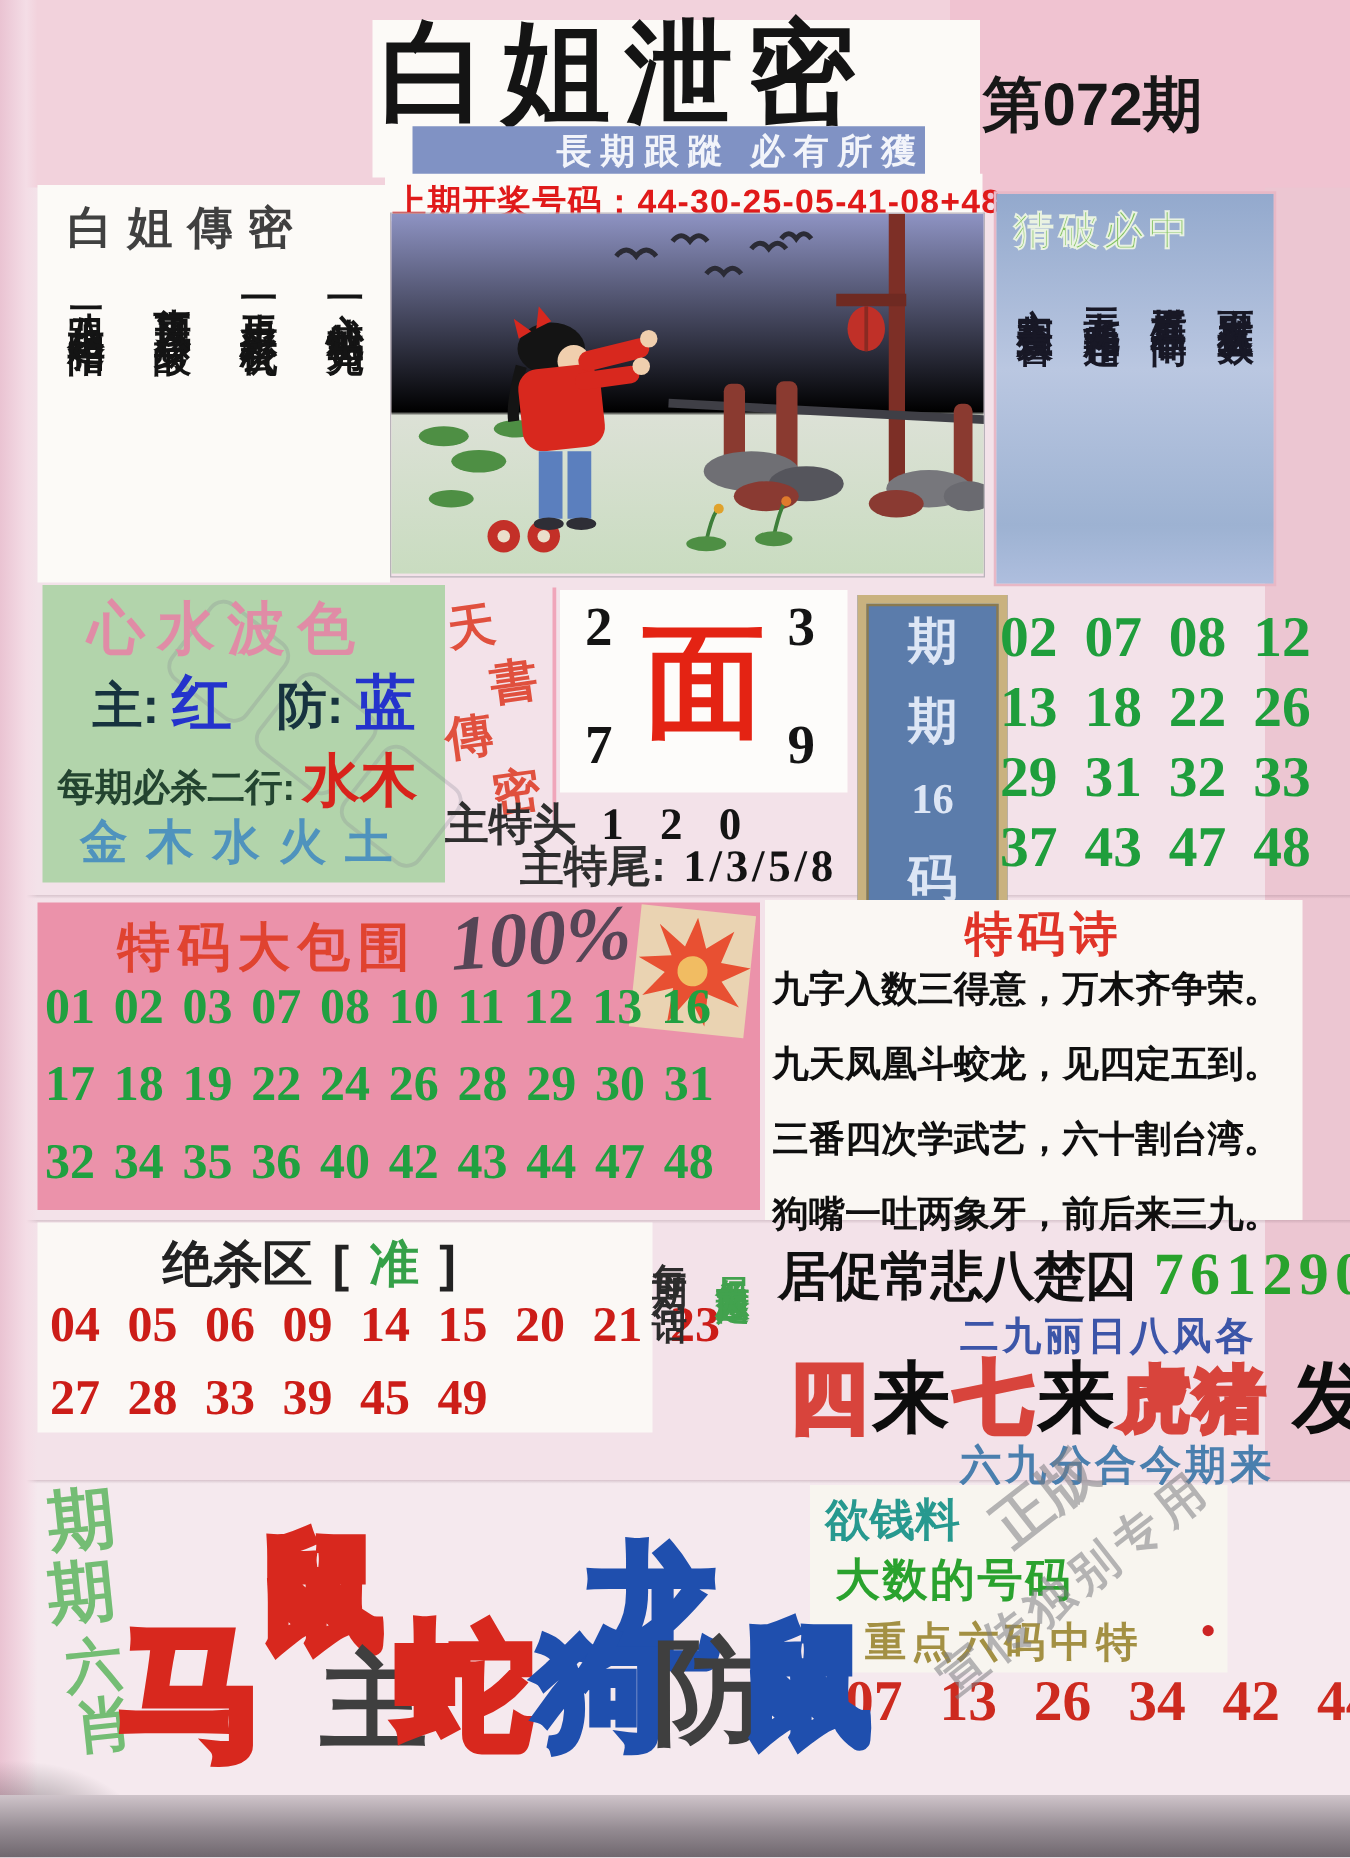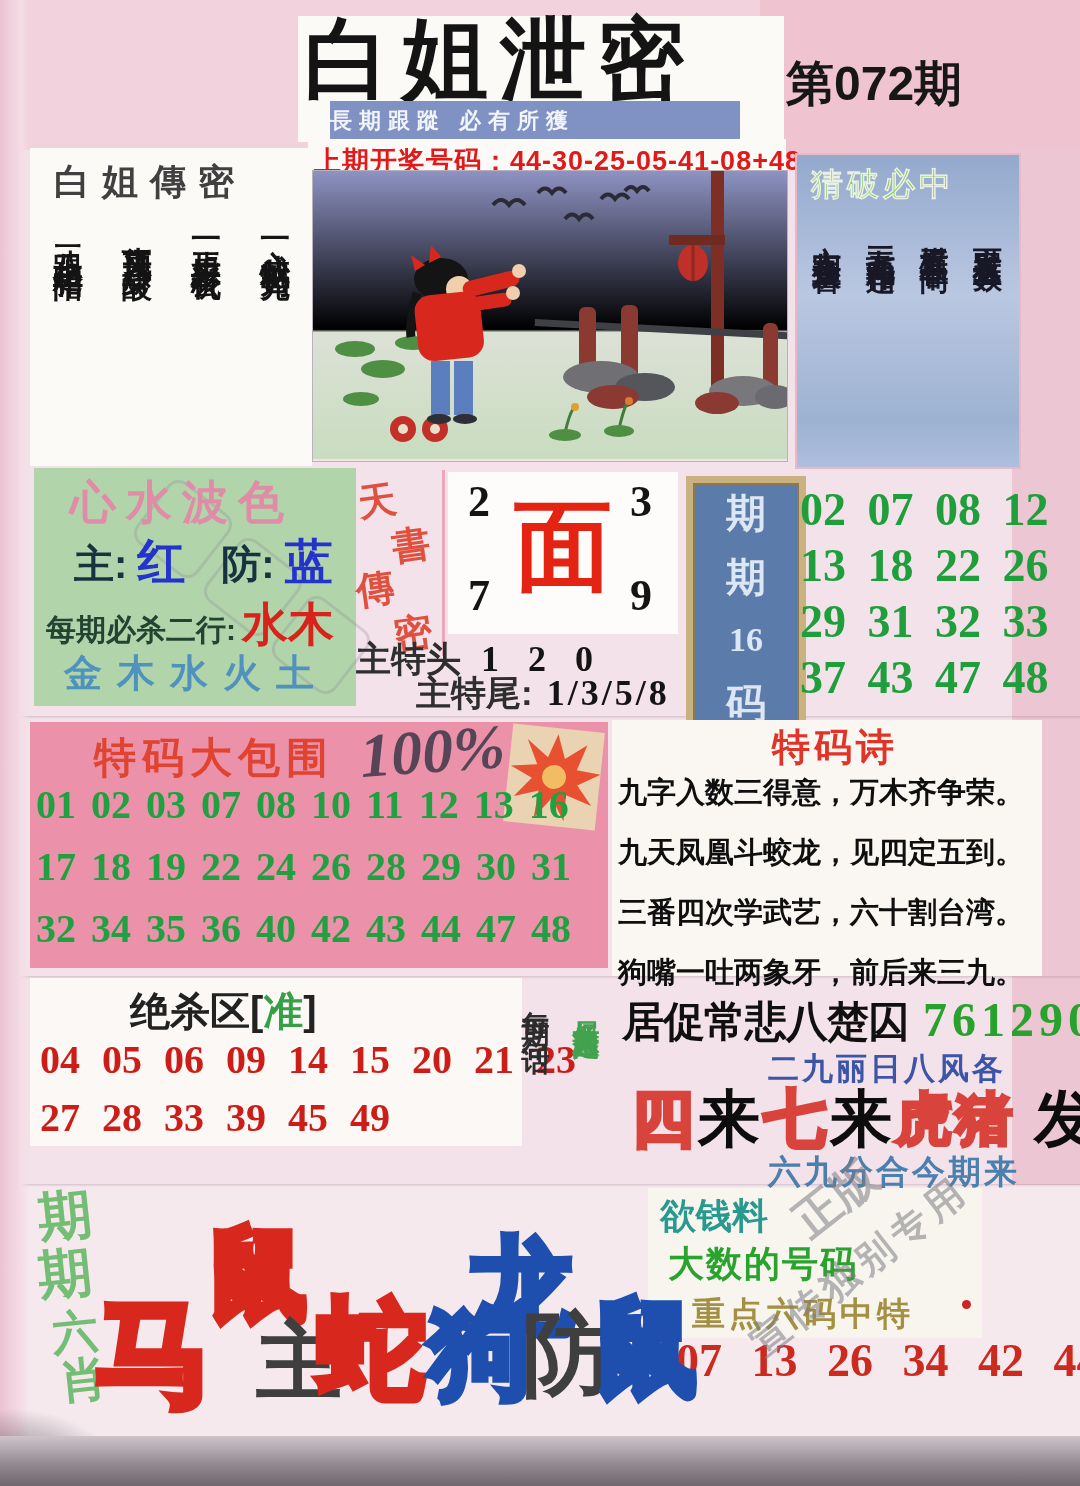--- a/index.html
+++ b/index.html
@@ -16,22 +16,22 @@
      background:linear-gradient(90deg,#eac3d2,#f4dde6 70%,rgba(244,221,230,0));}
   .z-bottomshadow{left:0;top:1436px;width:1080px;height:50px;
      background:linear-gradient(180deg,#cfc4ca,#948b92 55%,#6f676e);}
   .z-blcorner{left:0;top:1408px;width:120px;height:78px;
      background:radial-gradient(ellipse at 10% 90%,rgba(40,34,40,.65),rgba(40,34,40,0) 70%);}
   .crease{height:3px;background:linear-gradient(180deg,rgba(120,90,104,.22),rgba(120,90,104,0));}
   
   .whitebox{background:#fcfaf7;}
   .title{font-size:86px;font-weight:900;color:#141414;letter-spacing:12px;line-height:1;transform:scaleY(1.04);}
   .issue{font-size:48px;font-weight:800;color:#171717;}
-  .tagline{width:410px;height:40px;background:#8092c4;color:#f2f4fa;font-size:22px;font-weight:700;
-           letter-spacing:7px;text-align:left;line-height:40px;}
+  .tagline{width:410px;height:40px;background:#8092c4;color:#f2f4fa;font-size:28px;font-weight:700;
+           letter-spacing:7px;text-align:right;line-height:40px;}
   .lastdraw{font-size:27px;font-weight:800;color:#e01a1a;letter-spacing:1px;}
   
   .vcol{writing-mode:vertical-rl;text-orientation:upright;display:inline-block;}
   .cols{display:flex;flex-direction:row;justify-content:space-between;}
   .lp-head{font-size:36px;font-weight:900;color:#404040;letter-spacing:12px;}
   .lp-col{font-size:30px;font-weight:800;color:#141414;letter-spacing:4px;line-height:1.1;}
   .rp-box{background:linear-gradient(180deg,#93a9cd,#bac7e1 45%,#9db2d2 85%,#aebede);}
   .rp-head{font-size:32px;font-weight:400;color:#82c25e;letter-spacing:4px;
            -webkit-text-stroke:1.5px #e9f2e2;}
   .rp-col{font-size:29px;font-weight:800;color:#181826;letter-spacing:3px;line-height:1.08;}
@@ -304,21 +304,21 @@
     <div class="abs poem-head nowrap" style="left:160px;top:2px;">特码诗</div>
     <div class="abs" style="left:6px;top:42px;">
       <div class="poem-line">九字入数三得意，万木齐争荣。</div>
       <div class="poem-line">九天凤凰斗蛟龙，见四定五到。</div>
       <div class="poem-line">三番四次学武艺，六十割台湾。</div>
       <div class="poem-line">狗嘴一吐两象牙，前后来三九。</div>
     </div>
   </div>
 
   <div class="abs kz-box" style="left:30px;top:978px;width:492px;height:168px;">
-    <div class="abs nowrap" style="left:100px;top:6px;display:flex;align-items:baseline;gap:0;">
+    <div class="abs nowrap" style="left:100px;top:6px;display:flex;align-items:baseline;gap:16px;">
       <span class="kz-head">绝杀区</span>
       <span class="kz-head">[</span>
       <span class="kz-head kz-acc">准</span>
       <span class="kz-head">]</span>
     </div>
     <div class="abs kz-row" style="left:10px;top:58px;">04 05 06 09 14 15 20 21 23</div>
     <div class="abs kz-row" style="left:10px;top:116px;">27 28 33 39 45 49</div>
   </div>
 
   <span class="abs vcol vn-black" style="left:516px;top:988px;height:205px;">每期一句话</span>

